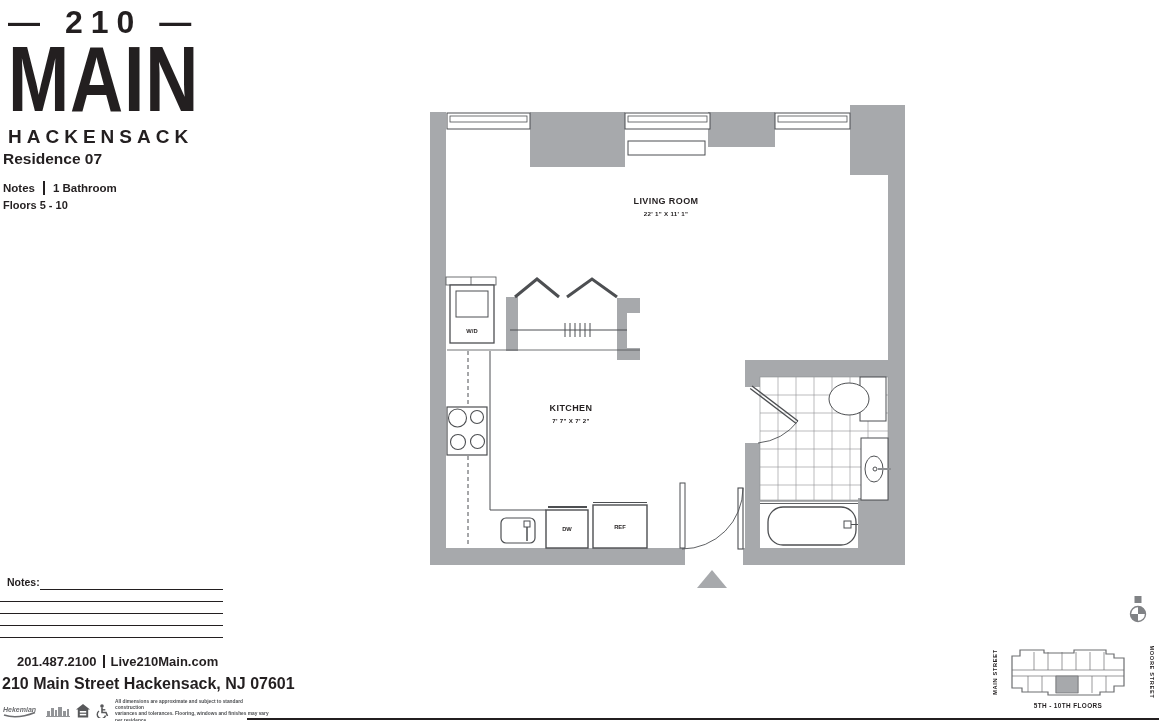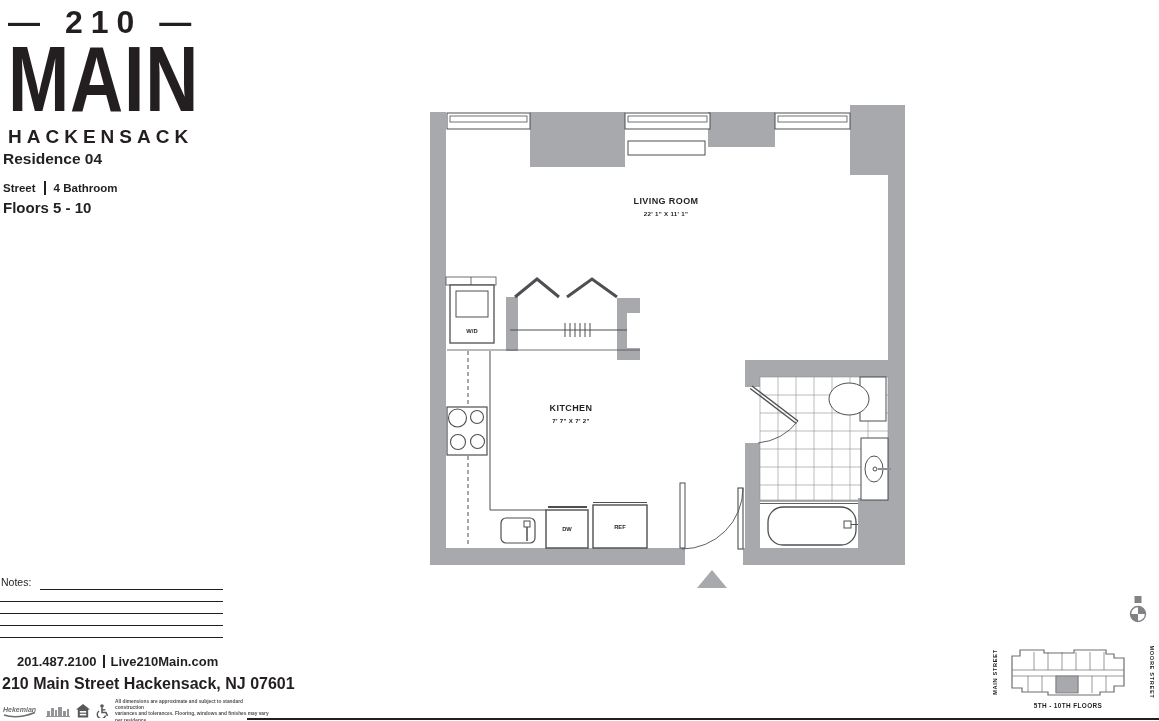--- a/index.html
+++ b/index.html
@@ -12,24 +12,24 @@
   .brand-top  { width:212px; font-weight:900; font-size:32px;
                 letter-spacing:8px; white-space:nowrap; }
   .brand-main { font-size:92px; font-weight:900; line-height:0.8; letter-spacing:1px;
                 transform:scaleX(0.8); transform-origin:0 50%; width:250px; margin-top:2px; }
   .brand-city { width:196px; text-align:left; font-weight:700; font-size:19px;
                 letter-spacing:5px; margin-top:9px; white-space:nowrap; }
   .res-title  { position:absolute; left:-5px; top:146px; font-size:15.5px; font-weight:700; }
   .res-spec   { position:absolute; left:-5px; top:177px; font-size:11.5px; font-weight:700; }
   .res-spec .bar { display:inline-block; width:2px; height:14px; background:#231f20;
                    margin:0 8px; vertical-align:-3px; }
-  .res-floors { position:absolute; left:-5px; top:195px; font-size:15px; font-weight:700; }
-
-  
-  .notes-label { position:absolute; left:1px; top:576px; font-size:10.5px; font-weight:400; }
+  .res-floors { position:absolute; left:-5px; top:195px; font-size:11px; font-weight:700; }
+
+  
+  .notes-label { position:absolute; left:7px; top:576px; font-size:10.5px; font-weight:700; }
   .note-line   { position:absolute; height:0; border-top:1.2px solid #231f20; }
   .nl0 { left:40px;  top:589px; width:183px; }
   .nl1 { left:0;     top:601px; width:223px; }
   .nl2 { left:0;     top:613px; width:223px; }
   .nl3 { left:0;     top:625px; width:223px; }
   .nl4 { left:0;     top:637px; width:223px; }
 
   
   .contact1 { position:absolute; left:2px; top:654px; font-size:13px; font-weight:700;margin-left:15px; }
   .contact1 .bar { display:inline-block; width:2px; height:13px; background:#231f20;
@@ -58,23 +58,23 @@
 </style>
 </head>
 <body>
 
 <div class="left-panel">
   <div>
     <div class="brand-top">— 210 —</div>
     <div class="brand-main">MAIN</div>
     <div class="brand-city">HACKENSACK</div>
   </div>
-  <div class="res-title">Residence 04</div>
+  <div class="res-title">Residence 07</div>
   <div class="res-spec">
-    <span>Street</span><span class="bar"></span><span>4 Bathroom</span>
+    <span>Notes</span><span class="bar"></span><span>1 Bathroom</span>
   </div>
   <div class="res-floors">Floors 5 - 10</div>
 </div>
 
 <div class="notes-label">Notes:</div>
 <div class="note-line nl0"></div>
 <div class="note-line nl1"></div>
 <div class="note-line nl2"></div>
 <div class="note-line nl3"></div>
 <div class="note-line nl4"></div>

